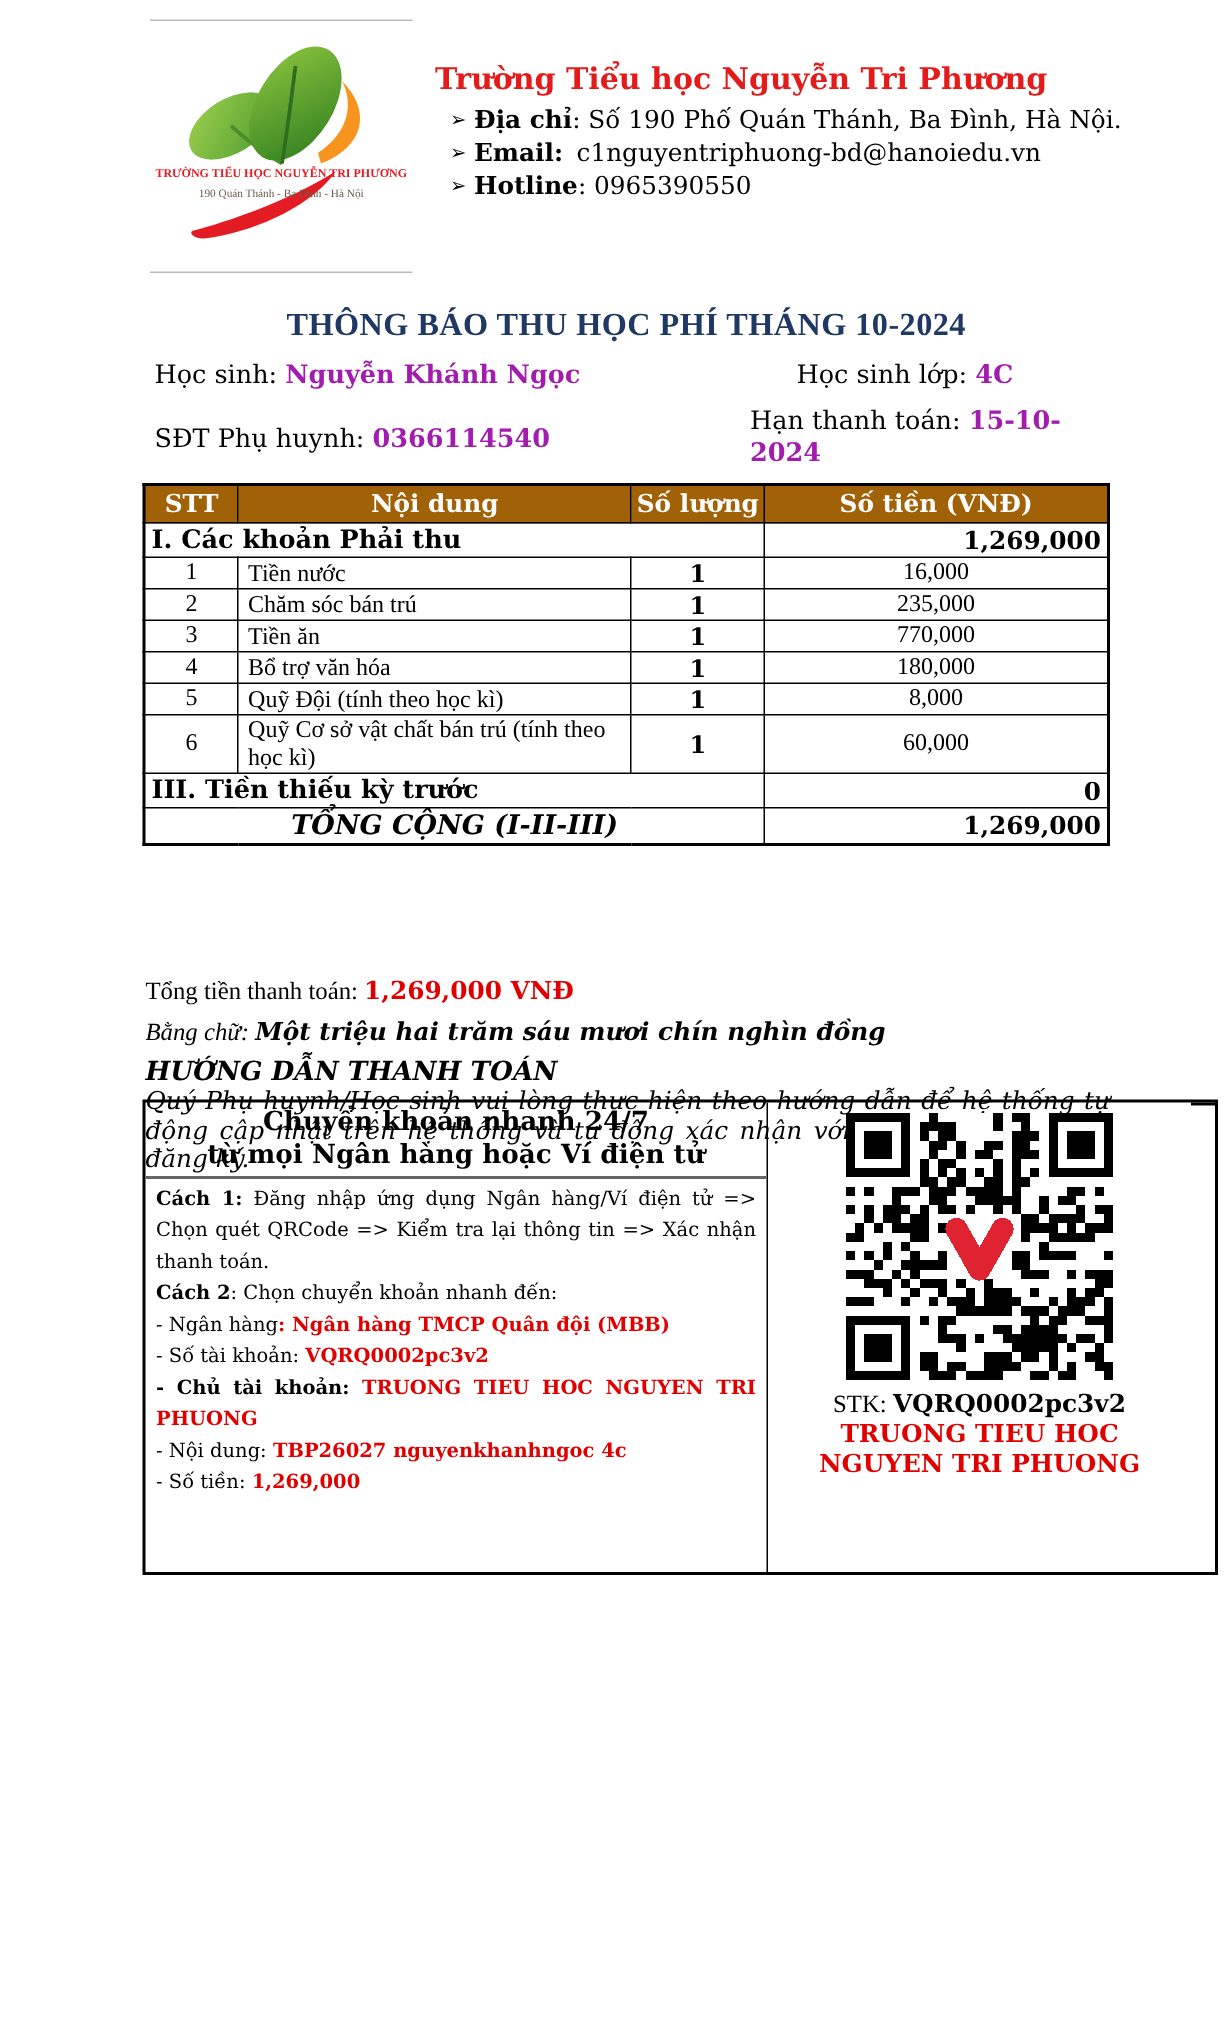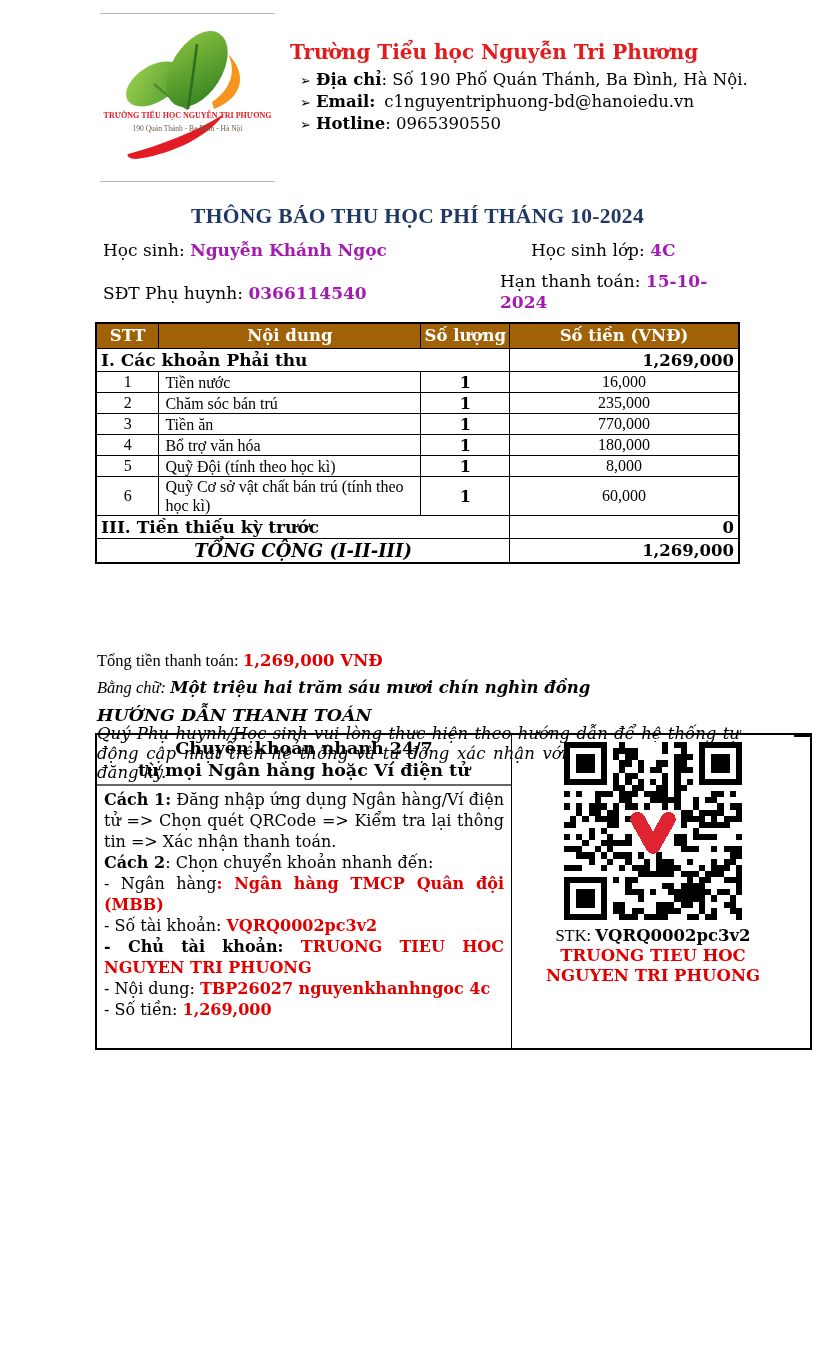--- a/index.html
+++ b/index.html
@@ -98,21 +98,21 @@
     border:2px solid #000; display:flex; flex-direction:row;
   }
   .pay-main { display:flex; flex:1; min-height:0; }
   .pay-left { width:415px; border-right:1px solid #000; display:flex; flex-direction:column; }
   .pay-head {
     text-align:center; font-weight:bold; font-size:17.5px; line-height:22px;
     padding:2px 0 3px; border-bottom:2px solid #666;
     font-family:"DejaVu Serif",serif;
   }
   .pay-instr {
-    padding:3px 7px; font-size:16px; line-height:21px; text-align:justify;
+    padding:3px 7px; font-size:13px; line-height:21px; text-align:justify;
     font-family:"DejaVu Serif",serif;
   }
   .pay-instr .rv { color:#e00000; font-weight:bold; }
   .pay-right { flex:1; text-align:center; }
   .qr-wrap { margin:7px auto 0; width:178px; height:178px; background:#fff; }
   .qr-stk { font-size:16.5px; margin-top:6px; font-family:"Liberation Serif",serif; }
   .qr-stk .val { font-weight:bold; font-family:"DejaVu Serif",serif; }
   .qr-holder { color:#e00000; font-weight:bold; font-size:16.5px; line-height:20px; font-family:"DejaVu Serif",serif; }
   .pay-note { border-top:2px solid #000; padding:2px 8px 4px; }
   .note-text {

